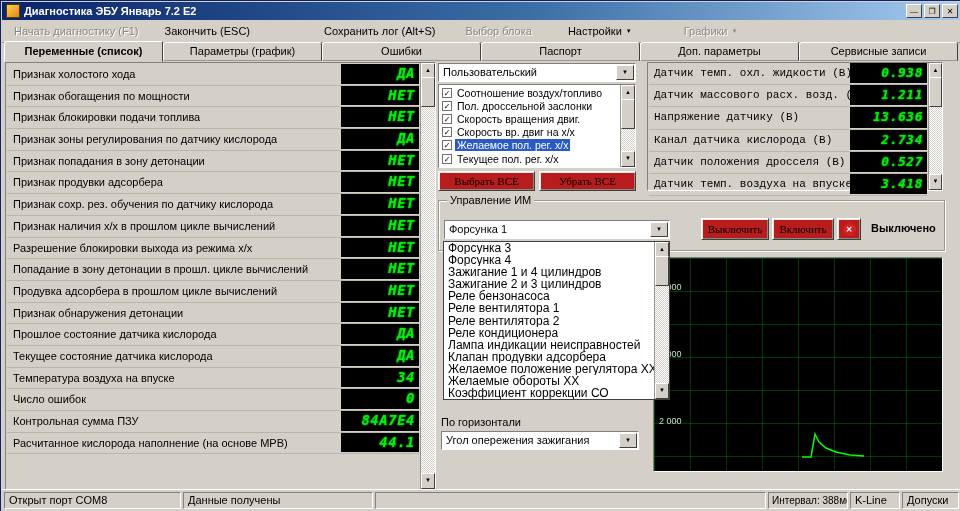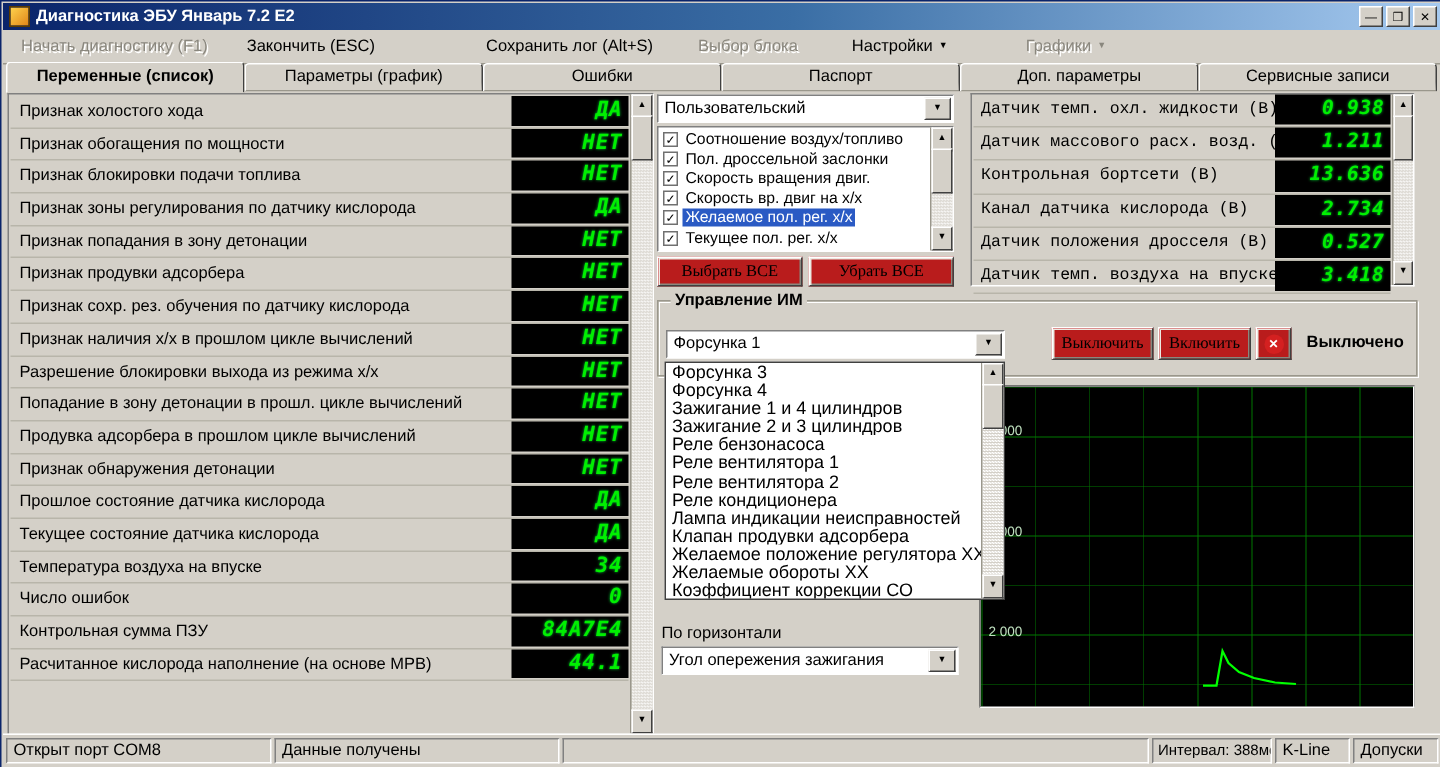--- a/index.html
+++ b/index.html
@@ -77,21 +77,21 @@
 
   
   .sensor-panel{position:absolute;left:646px;top:61px;width:296px;height:129px;background:#d4d0c8;border:1px solid;border-color:#808080 #fff #fff #808080;box-sizing:border-box;}
   .sensor-rows{position:absolute;left:1px;top:0;right:15px;}
   .sensor-row{position:relative;height:21.2px;border-bottom:1px solid #b8b5aa;}
   .sensor-label{position:absolute;left:5px;top:0;line-height:20px;font-size:11px;white-space:nowrap;font-family:Liberation Mono, monospace;}
   .sensor-value{position:absolute;right:0;top:0;bottom:1px;width:77px;font-size:13px;line-height:19px;padding-right:4px;box-sizing:border-box;}
 
   
   .im-group{position:absolute;left:437px;top:199px;width:505px;height:49px;border:1px solid #9a978c;box-shadow:inset 1px 1px 0 #fff,1px 1px 0 #fff;}
-  .im-title{position:absolute;left:8px;top:-7px;background:#d4d0c8;padding:0 3px;font-size:11px;font-weight:bold;}
+  .im-title{position:absolute;left:8px;top:-7px;background:#d4d0c8;padding:0 3px;font-size:11px;font-weight:normal;}
   .im-off{left:262px;top:17px;width:68px;height:22px;}
   .im-on{left:333px;top:17px;width:62px;height:22px;}
   .im-x{left:398px;top:17px;width:24px;height:22px;}
   .red-x{display:inline-block;width:13px;height:13px;border-radius:50%;background:#d42020;color:#fff;font-size:8px;line-height:13px;text-align:center;font-weight:bold;}
   .im-status{position:absolute;left:432px;top:21px;font-size:11px;font-weight:bold;white-space:nowrap;}
 
   
   .im-dropdown{position:absolute;left:442px;top:240px;width:227px;height:159px;background:#fff;border:1px solid #404040;z-index:5;box-sizing:border-box;}
   .dd-items{position:absolute;left:1px;top:0;right:15px;}
   .dd-item{height:12.1px;font-size:12px;line-height:12px;padding-left:3px;white-space:nowrap;overflow:hidden;}
@@ -346,21 +346,21 @@
           <span class="sensor-label">Датчик темп. охл. жидкости (В)</span>
           <span class="sensor-value digital">0.938</span>
         </div>
 
         <div class="sensor-row">
           <span class="sensor-label">Датчик массового расх. возд. (В)</span>
           <span class="sensor-value digital">1.211</span>
         </div>
 
         <div class="sensor-row">
-          <span class="sensor-label">Контрольная бортсети (В)</span>
+          <span class="sensor-label">Напряжение датчику (В)</span>
           <span class="sensor-value digital">13.636</span>
         </div>
 
         <div class="sensor-row">
           <span class="sensor-label">Канал датчика кислорода (В)</span>
           <span class="sensor-value digital">2.734</span>
         </div>
 
         <div class="sensor-row">
           <span class="sensor-label">Датчик положения дросселя (В)</span>

